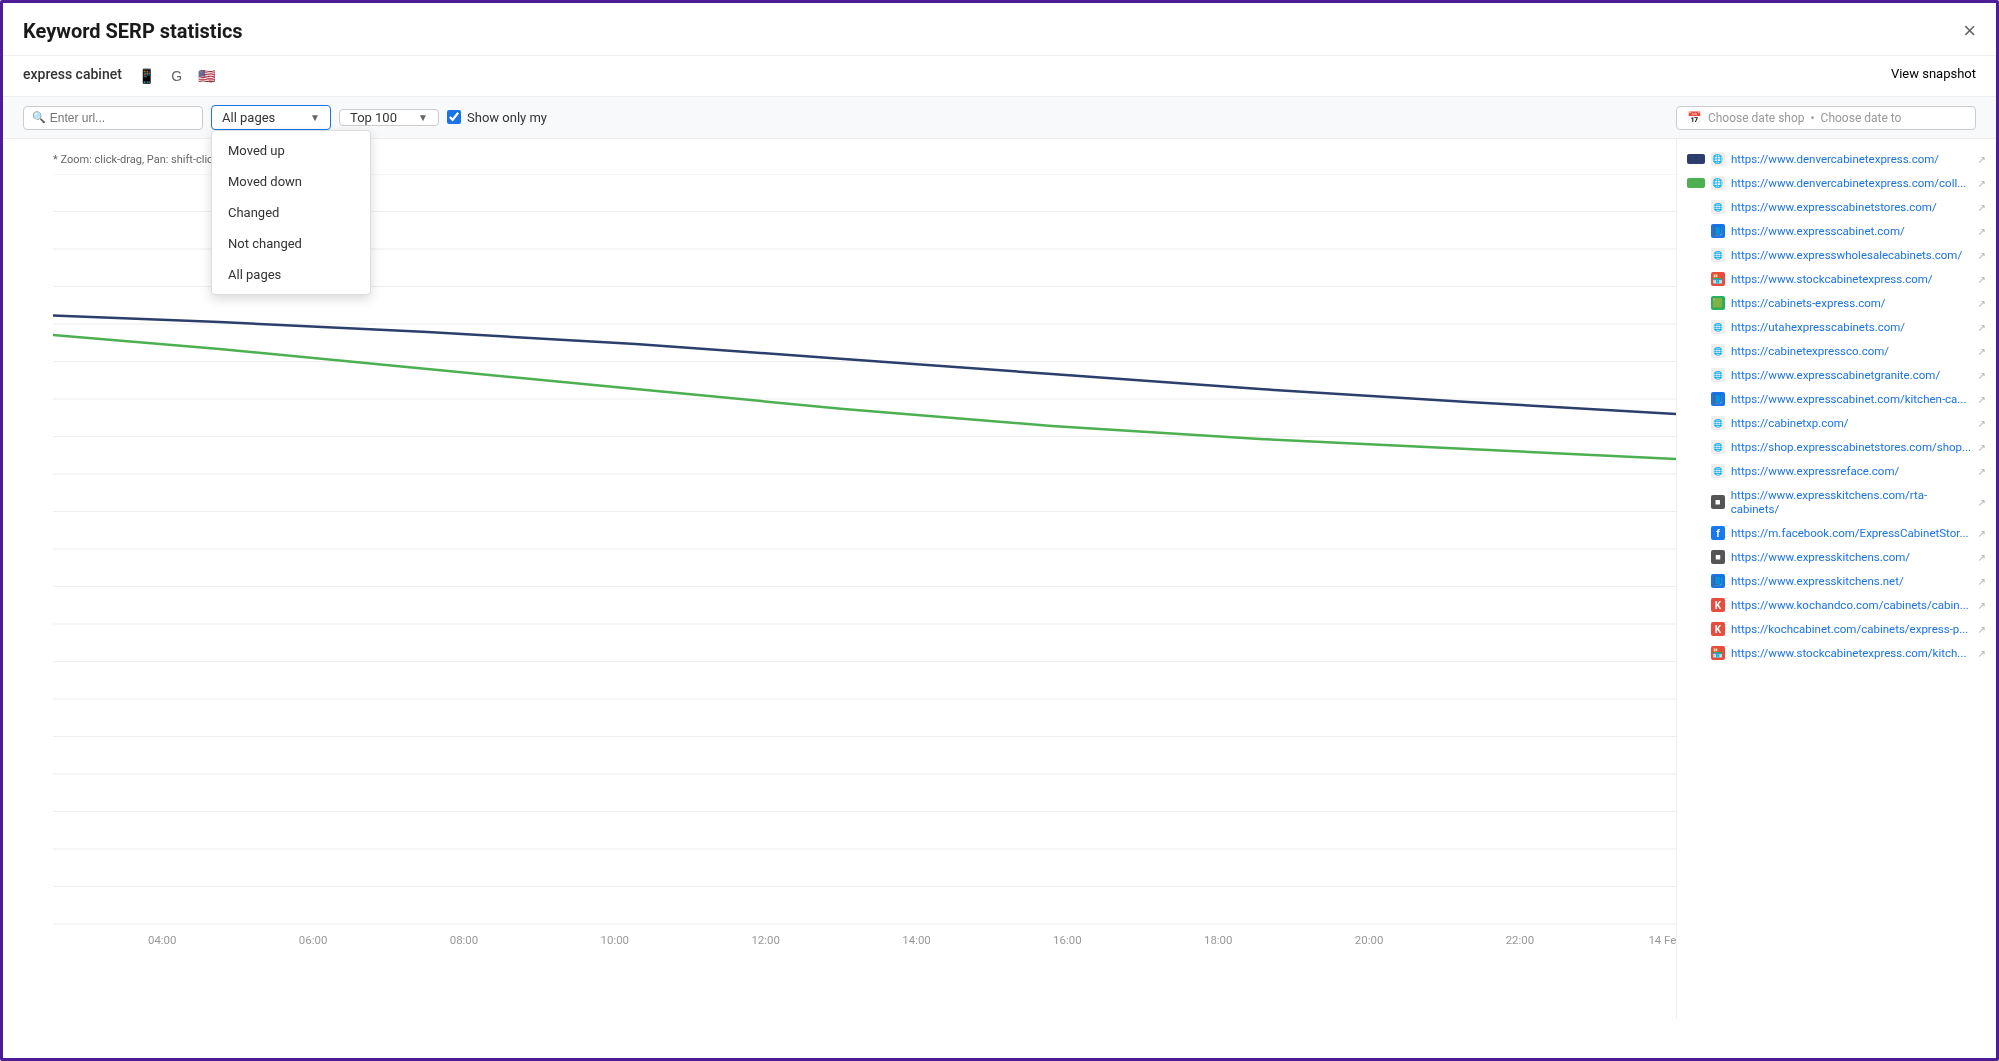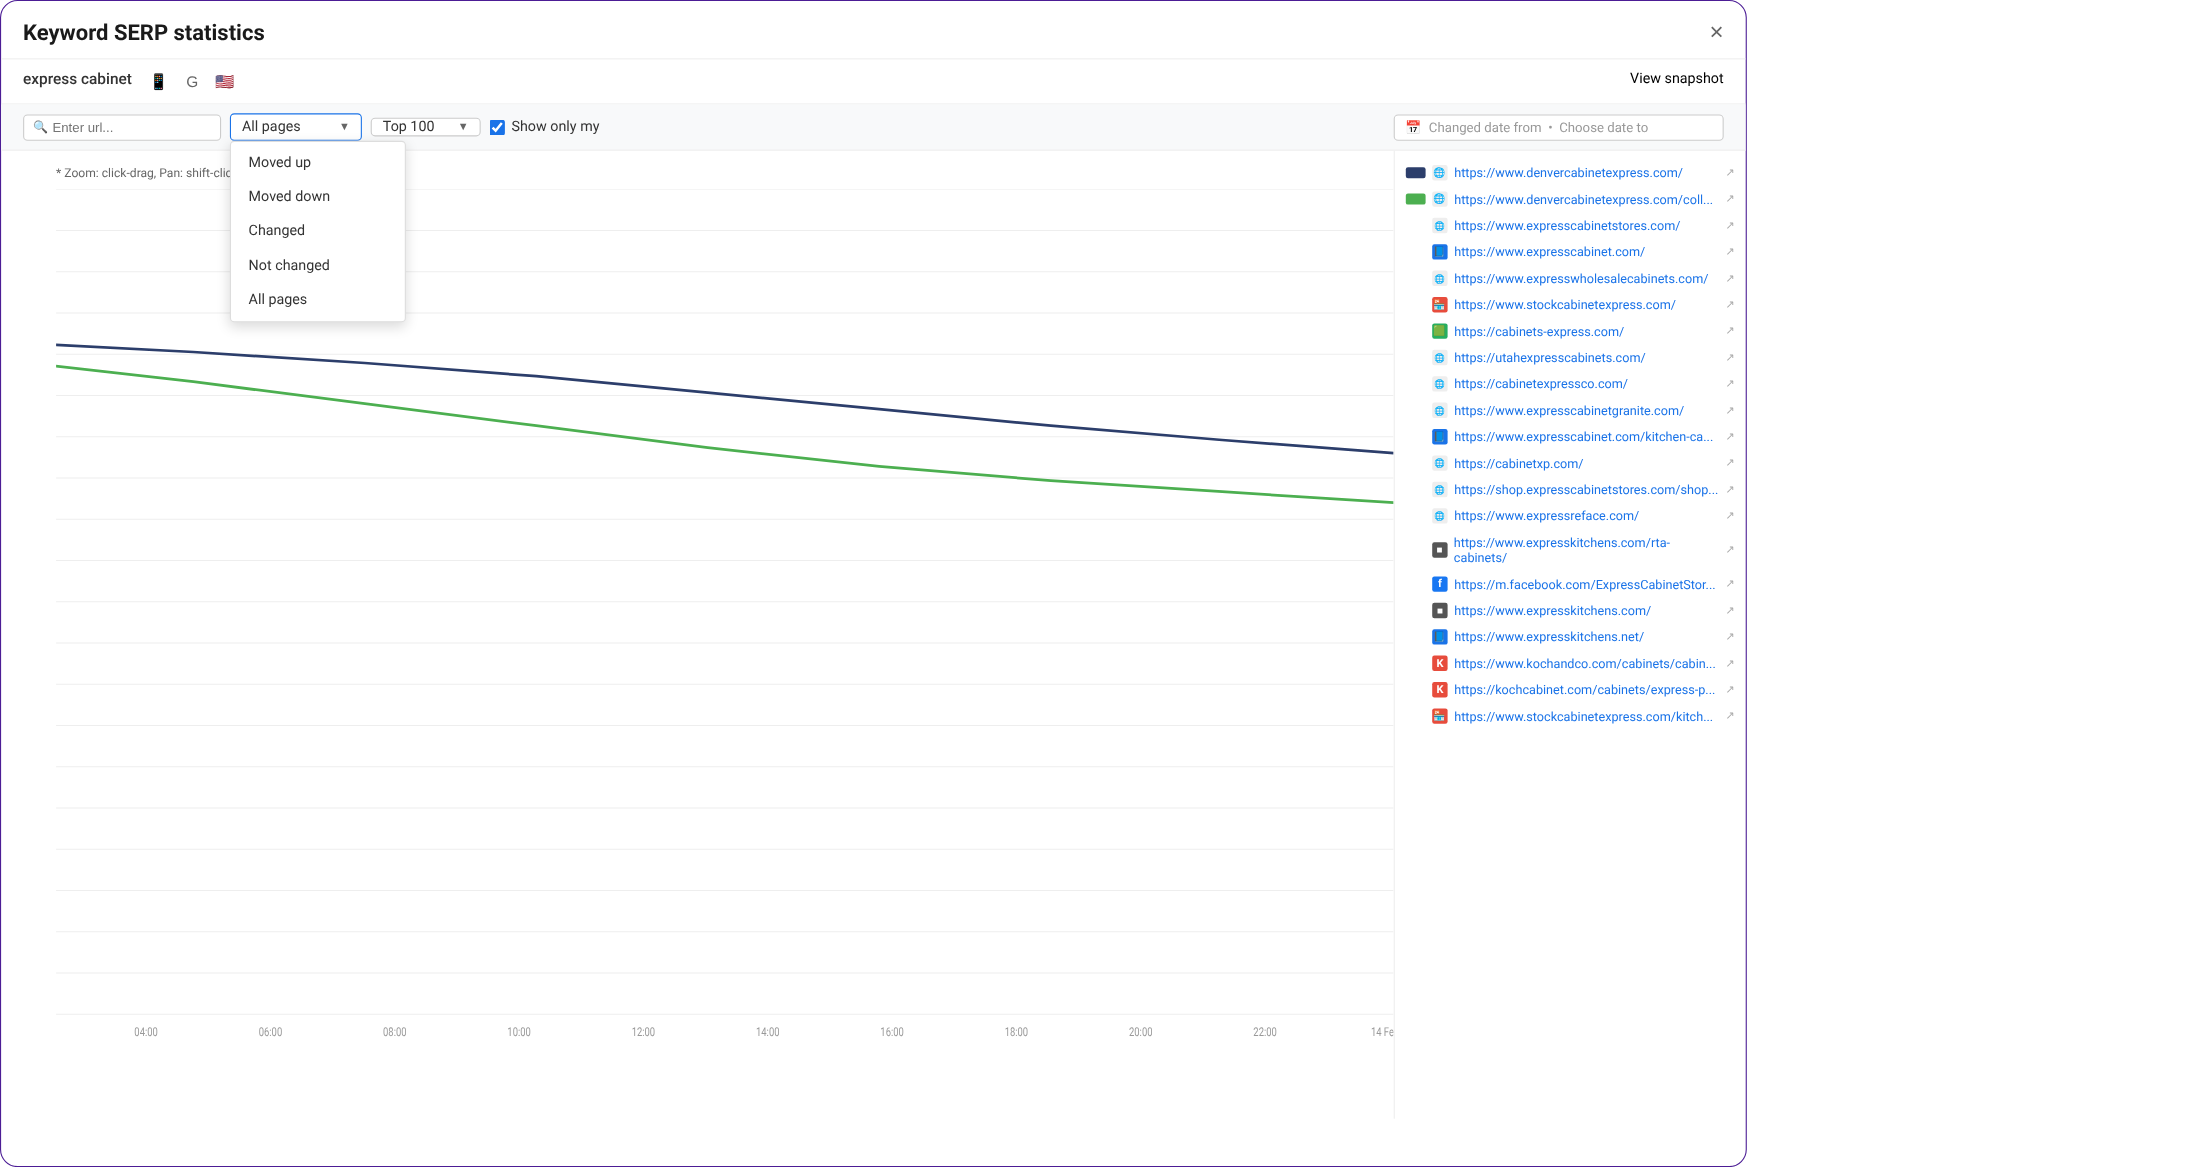--- a/index.html
+++ b/index.html
@@ -1,23 +1,23 @@
 <!DOCTYPE html>
 <html><head>
   <meta charset="utf-8">
   <style>
     * { box-sizing: border-box; margin: 0; padding: 0; }
     body { font-family: -apple-system, BlinkMacSystemFont, 'Segoe UI', Roboto, sans-serif; background: #fff; color: #333; font-size: 13px; }
 
     .modal-container {
-      width: 1588px;
+      width: 1999px;
       min-height: 1061px;
       background: #fff;
-      border: 1px solid #4c1d95;
-      border-radius: 16px;
+      border: 3px solid #4c1d95;
+      border-radius: 2px;
       position: relative;
       overflow: hidden;
     }
 
     .modal-header {
       display: flex;
       align-items: center;
       justify-content: space-between;
       padding: 16px 20px 12px;
       border-bottom: 1px solid #eee;
@@ -132,21 +132,20 @@
       background: #fff;
       cursor: pointer;
       gap: 6px;
       font-size: 13px;
       color: #333;
       min-width: 100px;
     }
 
     .show-only-my {
       display: flex;
-      align-items: center;
       gap: 6px;
       font-size: 13px;
     }
 
     .show-only-my input[type="checkbox"] {
       accent-color: #1a73e8;
       width: 14px;
       height: 14px;
     }
 
@@ -299,21 +298,21 @@
       <span class="dropdown-arrow">▼</span>
     </div>
 
     <div class="show-only-my">
       <input type="checkbox" checked="" style="">
       <span>Show only my</span>
     </div>
 
     <div class="date-range">
       <span>📅</span>
-      <span>Changed date from</span>
+      <span>Choose date shop</span>
       <span>•</span>
       <span>Choose date to</span>
     </div>
   </div>
 
   <div class="main-content">
 
     <div class="chart-area">
       <div class="zoom-hint">* Zoom: click-drag, Pan: shift-click-d</div>
       <div class="chart-wrapper">

